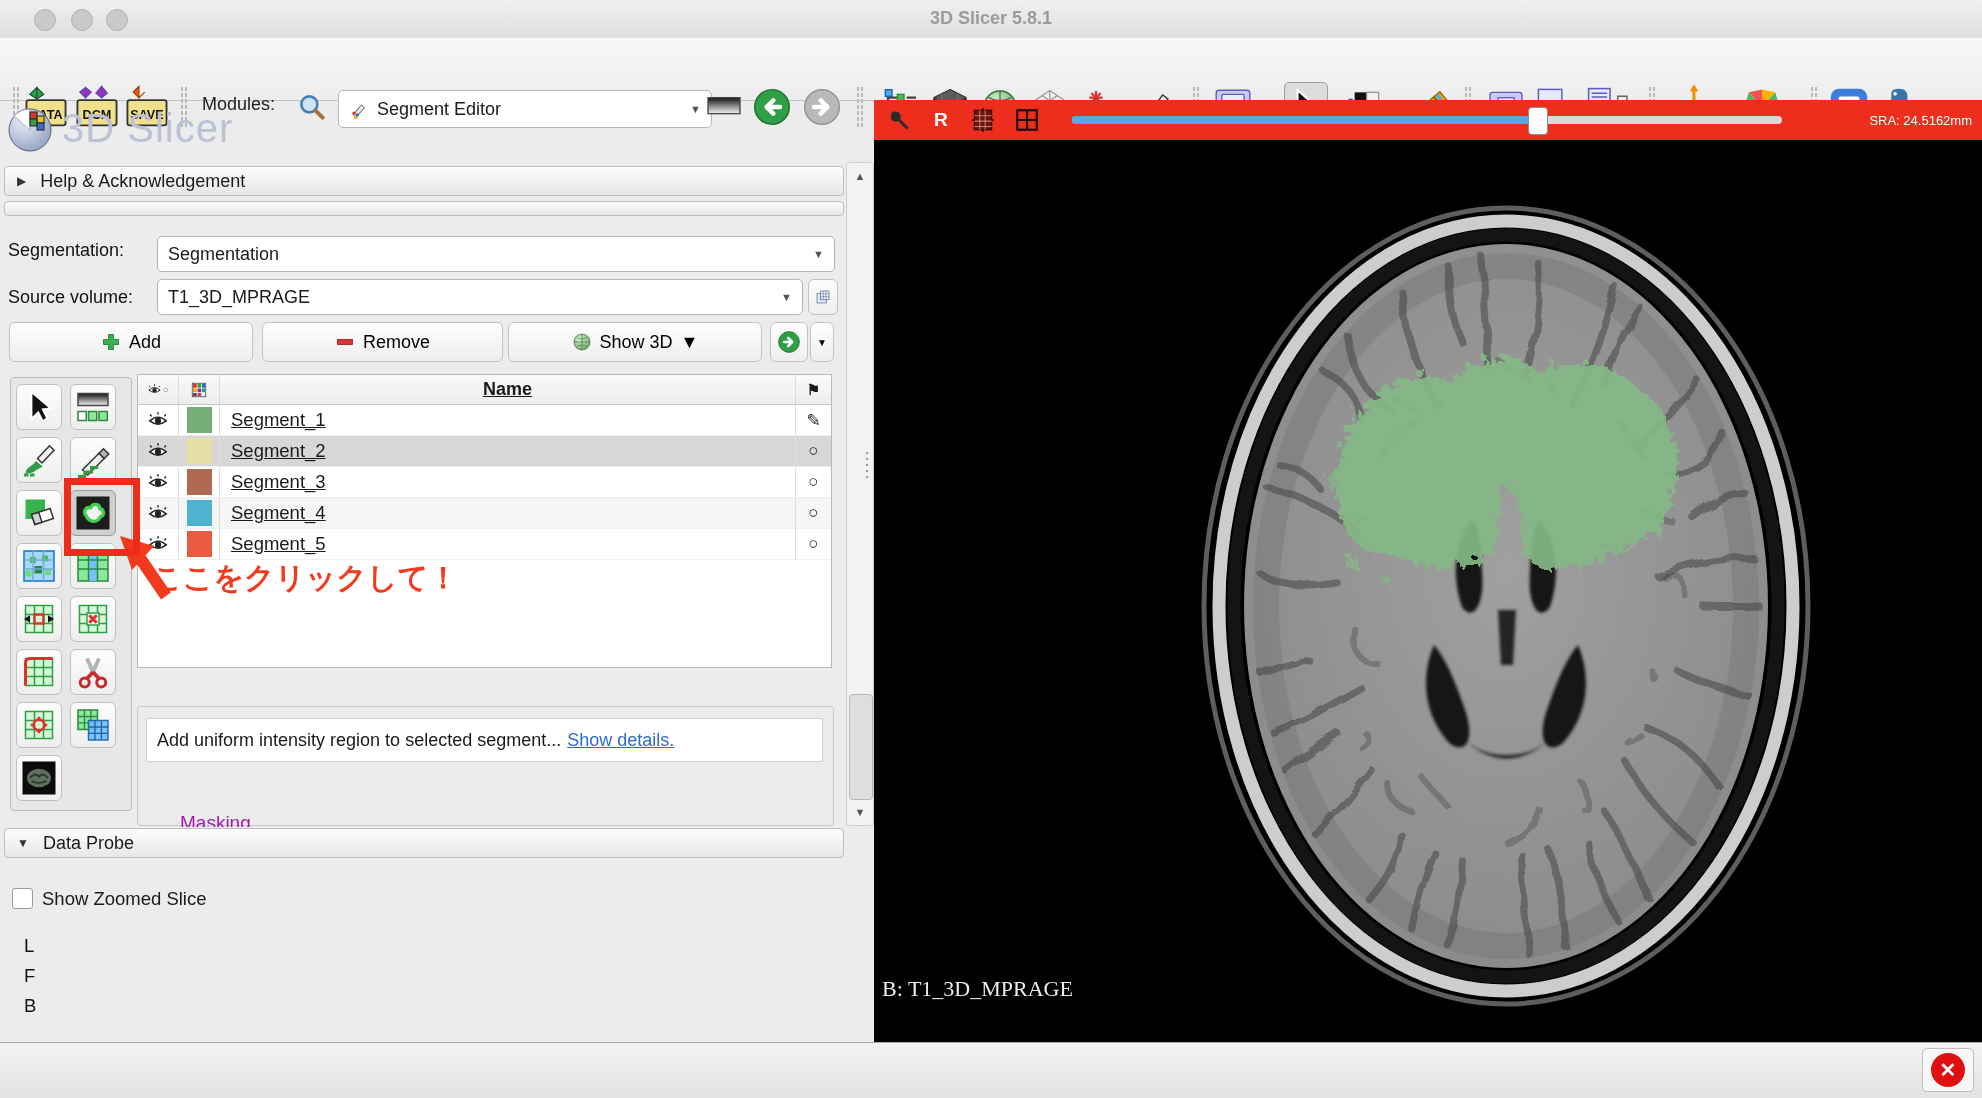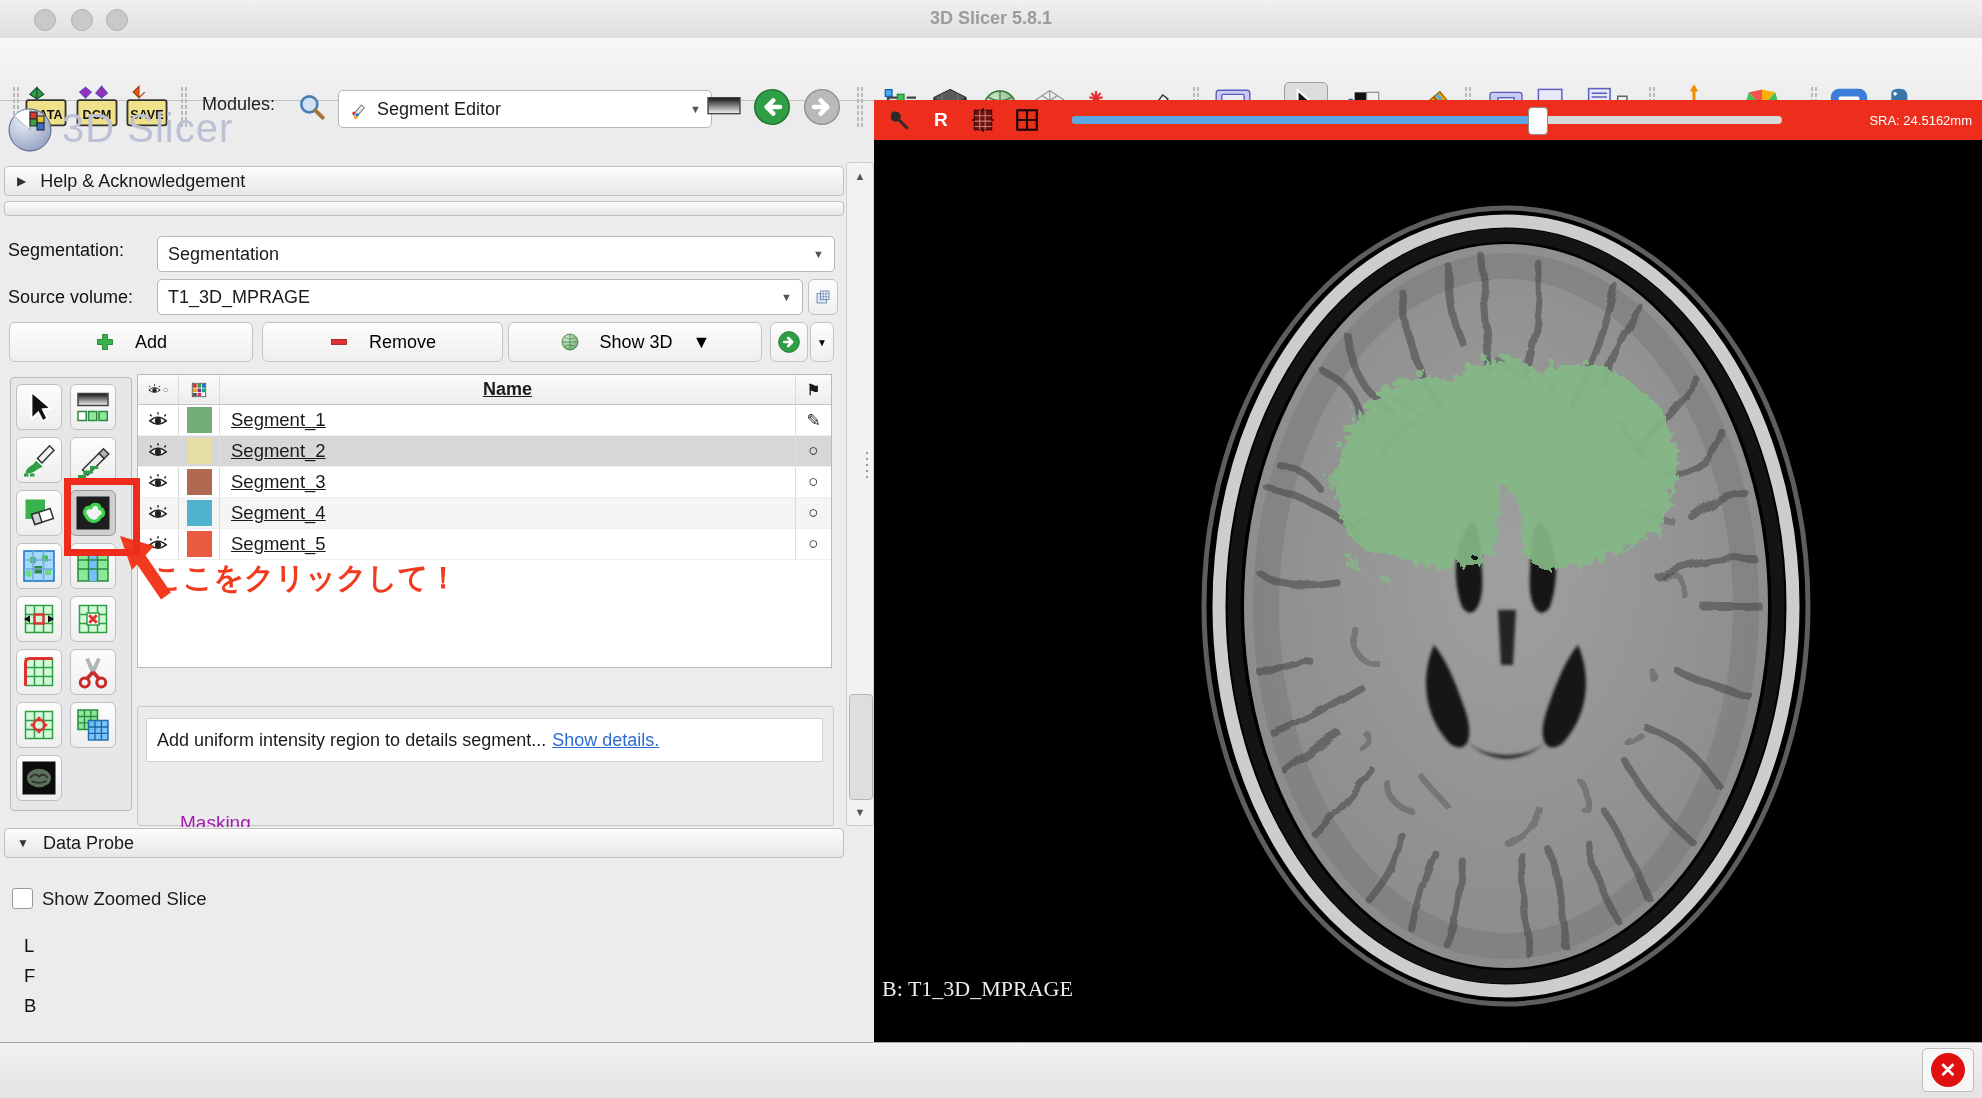--- a/index.html
+++ b/index.html
@@ -26,21 +26,21 @@
   .combo .carr{margin-left:auto;font-size:11px;color:#555;}
   .dd{font-size:11px;color:#444;}
   
   #logo-title{left:62px;top:106px;font-size:40px;color:#bdc1d6;letter-spacing:1px;}
   .bar{left:4px;width:840px;height:30px;background:linear-gradient(#fcfcfc,#e7e7e7);
     border:1px solid #bfbfbf;border-radius:4px;display:flex;align-items:center;gap:14px;
     padding:0 12px;font-size:18px;box-sizing:border-box;}
   .bar .tri{font-size:12px;color:#333;}
   .lbl{font-size:18px;color:#111;}
   .btn{background:linear-gradient(#fdfdfd,#efefef);border:1px solid #c2c2c2;border-radius:6px;
-    font-size:18px;display:flex;align-items:center;justify-content:center;gap:20px;cursor:pointer;}
+    font-size:18px;display:flex;align-items:center;justify-content:center;gap:8px;cursor:pointer;}
   
   #seg-table{left:137px;top:374px;width:695px;height:294px;background:#fff;
     border:1px solid #b9b9b9;box-sizing:border-box;}
   #seg-header{display:flex;height:29px;background:linear-gradient(#fafafa,#ededed);
     border-bottom:1px solid #c6c6c6;font-weight:700;font-size:18px;}
   .col-eye{width:40px;border-right:1px solid #dcdcdc;display:flex;align-items:center;justify-content:center;}
   .col-color{width:40px;border-right:1px solid #dcdcdc;display:flex;align-items:center;justify-content:center;}
   .col-name{flex:1;display:flex;align-items:center;justify-content:center;text-decoration:underline;}
   .col-flag{width:35px;border-left:1px solid #dcdcdc;display:flex;align-items:center;justify-content:center;}
   .seg-row{display:flex;height:30px;font-size:18.5px;align-items:stretch;border-bottom:1px solid #efefef;}
@@ -637,21 +637,21 @@
   <div id="fx-highlight" class="abs"></div>
   <svg class="abs" style="left:116px;top:534px" width="72" height="68">
     <path d="M50 62 L24 24" stroke="var(--ann-red)" stroke-width="12"></path>
     <path d="M4 2 L38 12 L16 36 Z" fill="var(--ann-red)"></path>
   </svg>
   <div id="annotation-text" class="abs">ここをクリックして！</div>
 
   <span id="fx-title" class="abs">Level tracing</span>
   <div id="fx-panel" class="abs"></div>
   <div id="fx-desc" class="abs">
-    <span>Add uniform intensity region to details segment...</span>
+    <span>Add uniform intensity region to selected segment...</span>
     <a>Show details.</a>
   </div>
   <div id="masking-clip" class="abs">Masking</div>
 
   <div id="pscroll" class="abs"></div>
   <div class="sb-arrow abs" style="top:164px">▲</div>
   <div class="sb-arrow abs" style="top:800px">▼</div>
   <div id="sb-handle" class="abs"></div>
   <div id="splitter-dots" class="abs"></div>
 

